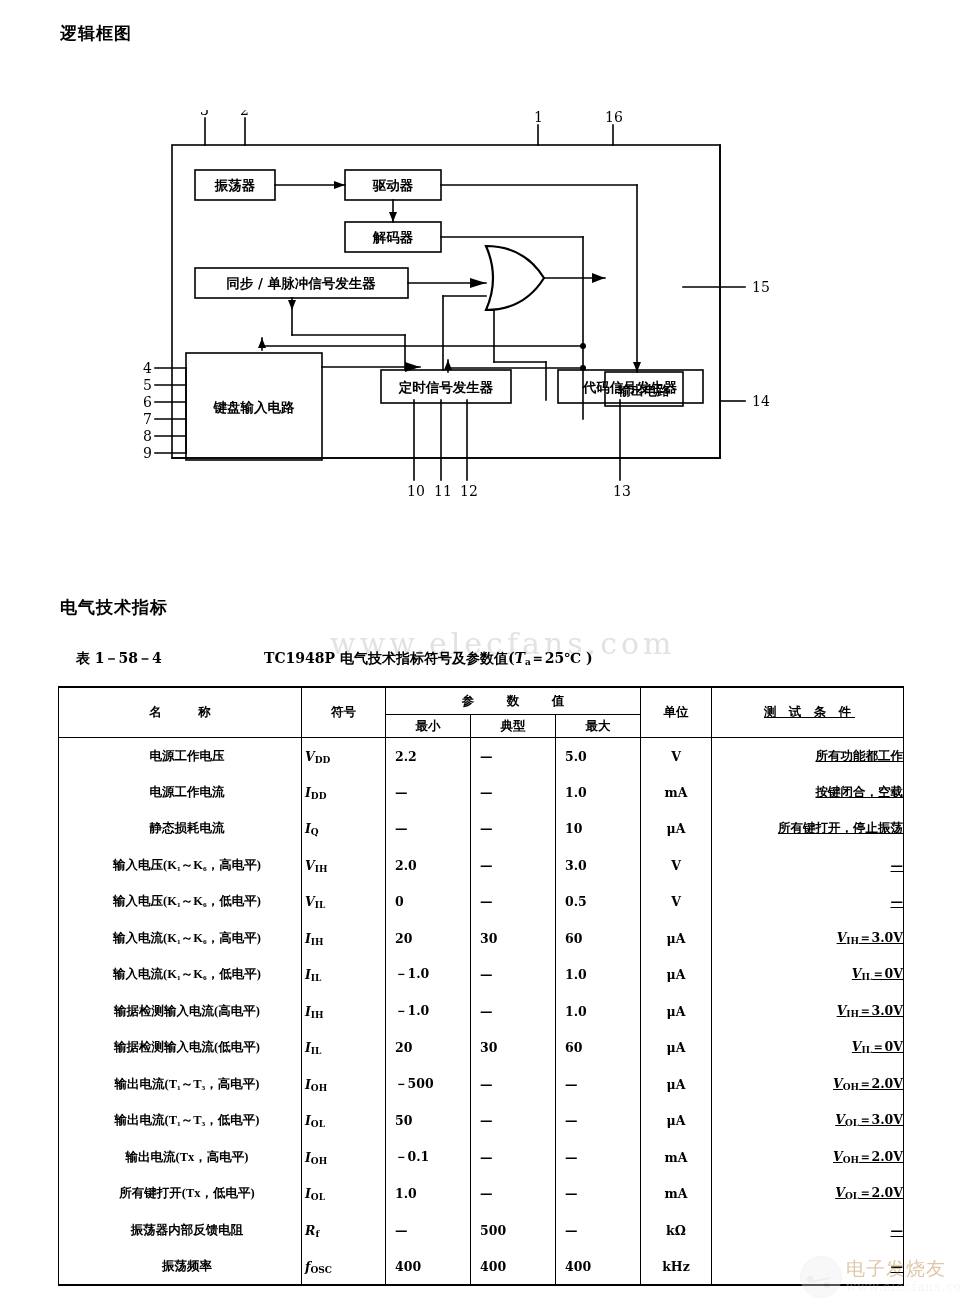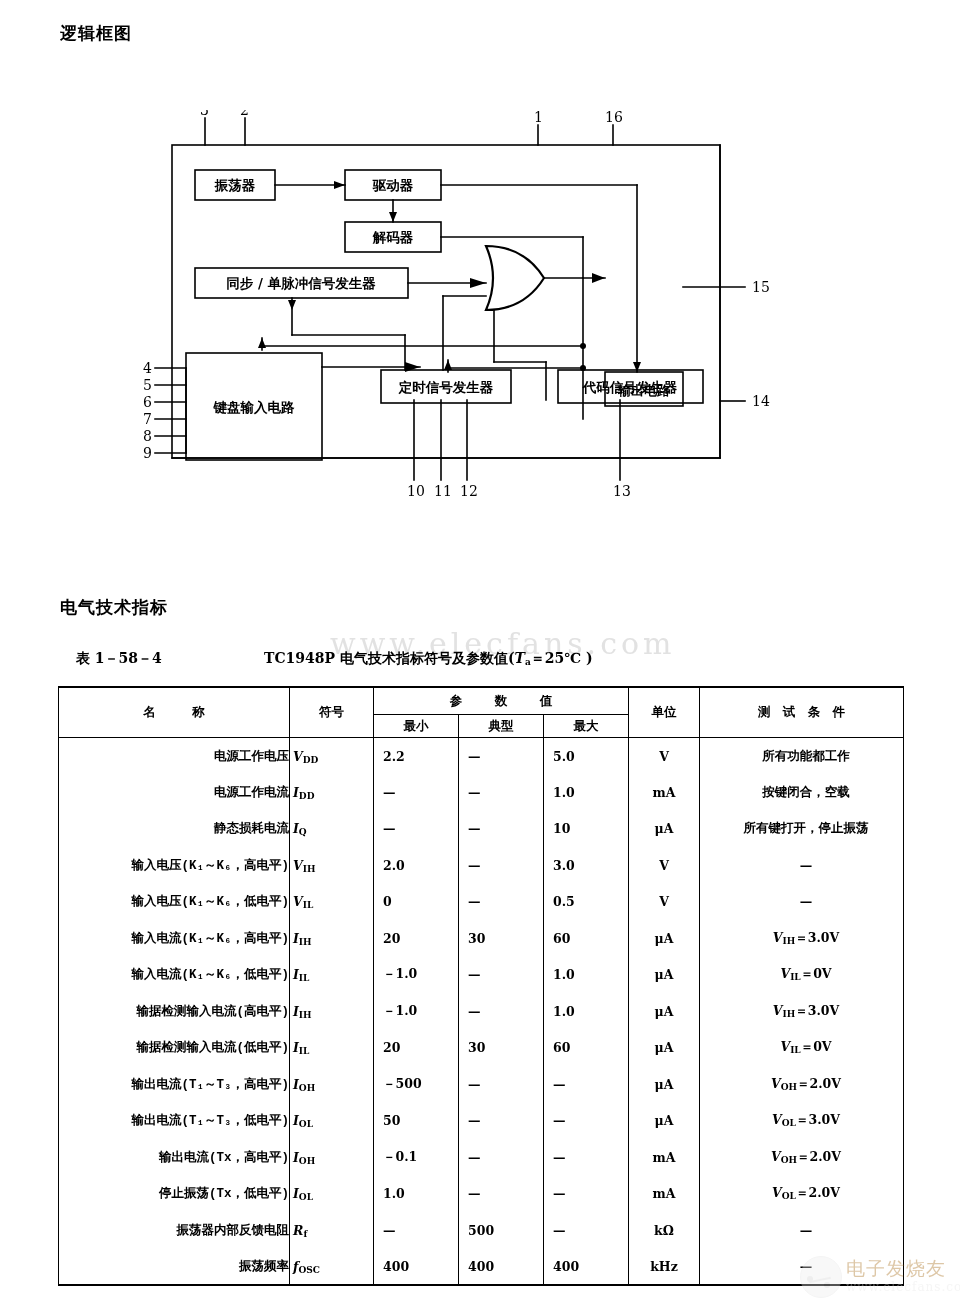--- a/index.html
+++ b/index.html
@@ -97,33 +97,33 @@
     font-weight:bold;
     vertical-align:middle;
   }
   #spec-table thead tr.hdr-top th{height:26px;}
   #spec-table thead tr.hdr-bot th{height:22px;}
   .tbl-top-border{border-top:2px solid #000 !important;}
   .tbl-hdr-border{border-bottom:1.5px solid #000 !important;}
   .tbl-bot-border{border-bottom:2px solid #000 !important;}
   .th-sub-line{border-bottom:1px solid #000 !important;}
 
-  #spec-table td.c-name{width:228px;padding-left:2px;text-align:right;
-    font-family:Liberation Mono, monospace;font-size:12.5px;}
+  #spec-table td.c-name{width:228px;padding-left:14px;text-align:center;
+    font-family:Liberation Serif, serif;font-size:12.5px;}
   #spec-table td.c-sym{width:80px;padding-left:3px;text-align:left;}
   #spec-table td.c-min,#spec-table td.c-typ,#spec-table td.c-max{width:75px;padding-left:9px;text-align:left;}
   #spec-table td.c-unit{width:70px;text-align:center;}
-  #spec-table td.c-cond{width:auto;padding-left:9px;text-align:center;
-    font-family:"DejaVu Sans","Liberation Sans",sans-serif;}
+  #spec-table td.c-cond{width:auto;padding-left:9px;text-align:right;
+    font-family:"DejaVu Sans","Liberation Sans",sans-serif;text-decoration:underline;}
   #spec-table tbody tr{height:36.5px;}
 
   .hdr-name{font-family:"DejaVu Sans","Liberation Sans",sans-serif;letter-spacing:12px;text-indent:12px;}
   .hdr-center{text-align:center;font-family:"DejaVu Sans","Liberation Sans",sans-serif;}
   .hdr-spaced{letter-spacing:10px;text-indent:10px;}
-  .hdr-cond{letter-spacing:4px;text-indent:4px;}
+  .hdr-cond{letter-spacing:4px;text-indent:4px;text-decoration:underline;}
 
   var{font-style:italic;font-family:"DejaVu Serif","Liberation Serif",serif;}
   sub{font-size:9px;vertical-align:baseline;position:relative;bottom:-2px;}
 
   
   .cond-txt{white-space:nowrap;font-family:"DejaVu Serif","Liberation Serif",serif;}
   .cond-cn{font-family:"DejaVu Sans","Liberation Sans",sans-serif;}
 </style>
 </head>
 <body>
@@ -384,21 +384,21 @@
         <tr>
           <td class="c-name">输出电流(Tx，高电平)</td>
           <td class="c-sym"><var>I</var><sub>OH</sub></td>
           <td class="c-min">－0.1</td>
           <td class="c-typ">—</td>
           <td class="c-max">—</td>
           <td class="c-unit">mA</td>
           <td class="c-cond"><span class="cond-txt"><var>V</var><sub>OH</sub>＝2.0V</span></td>
         </tr>
         <tr>
-          <td class="c-name">停止振荡(Tx，低电平)</td>
+          <td class="c-name">所有键打开(Tx，低电平)</td>
           <td class="c-sym"><var>I</var><sub>OL</sub></td>
           <td class="c-min">1.0</td>
           <td class="c-typ">—</td>
           <td class="c-max">—</td>
           <td class="c-unit">mA</td>
           <td class="c-cond"><span class="cond-txt"><var>V</var><sub>OL</sub>＝2.0V</span></td>
         </tr>
         <tr>
           <td class="c-name">振荡器内部反馈电阻</td>
           <td class="c-sym"><var>R</var><sub>f</sub></td>

